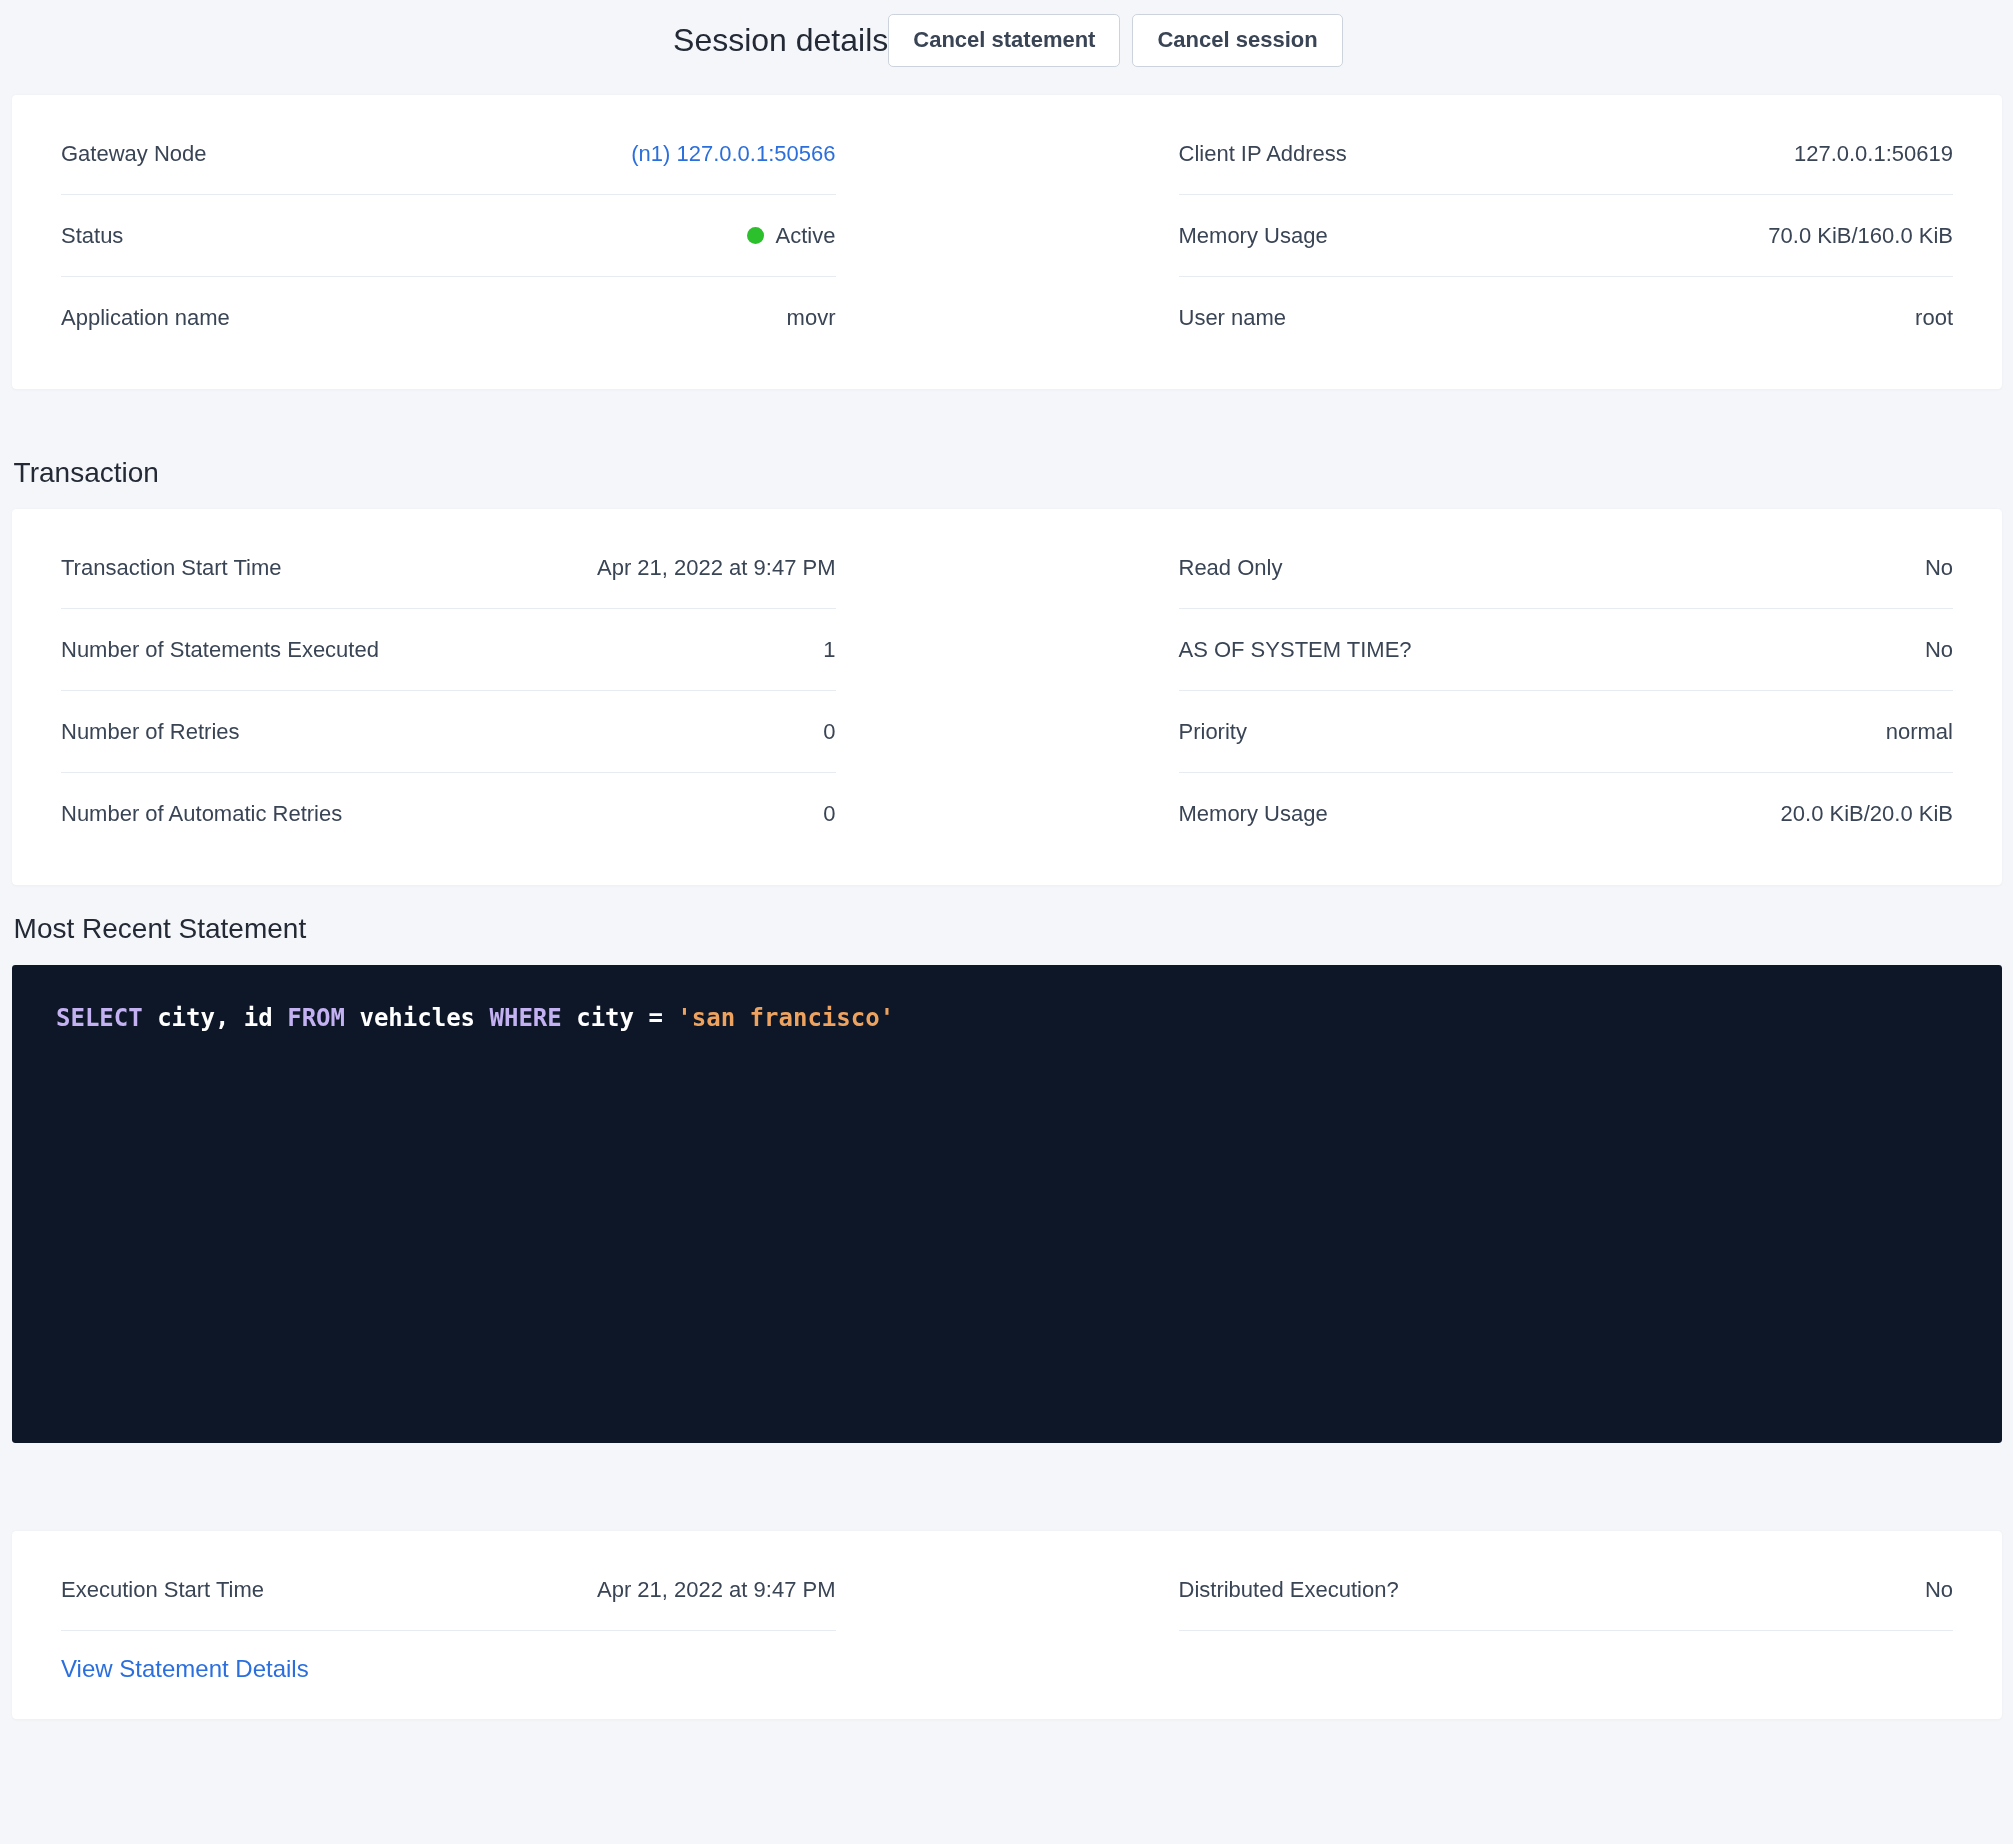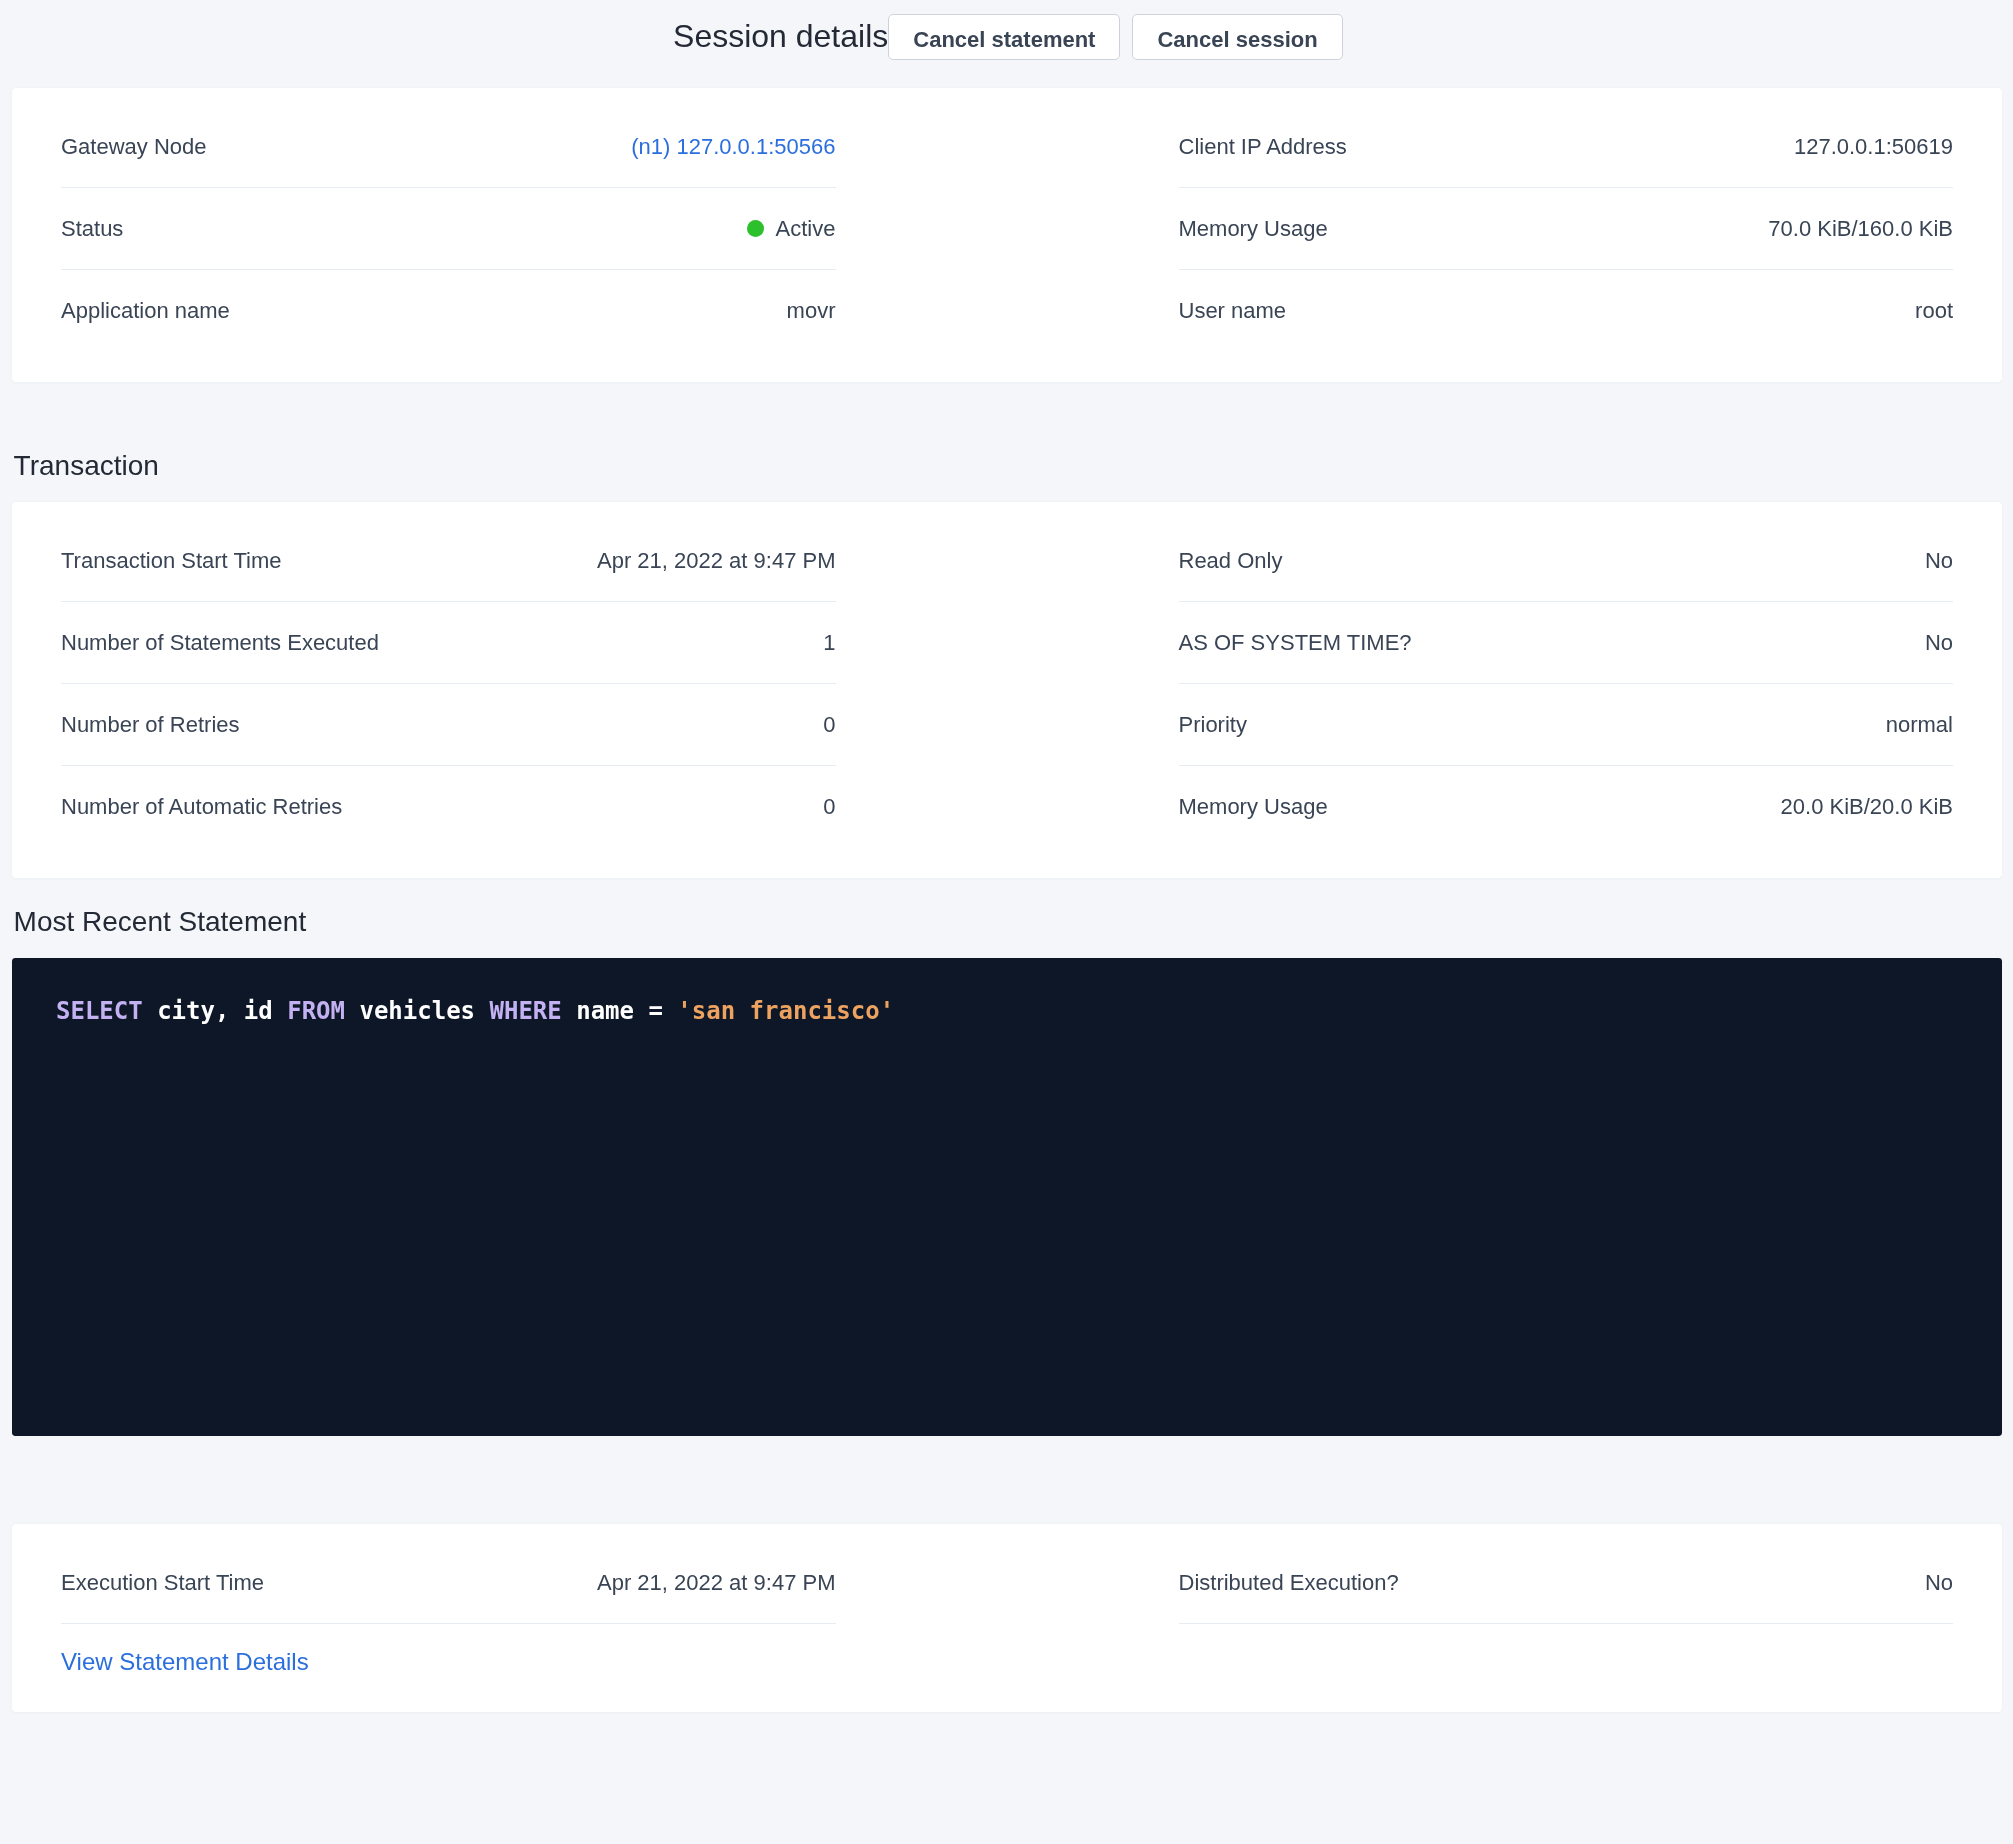--- a/index.html
+++ b/index.html
@@ -28,21 +28,21 @@
   .actions { display: flex; gap: 12px; }
   .btn {
     background: #ffffff;
     border: 0.8px solid #cdd3dc;
     border-radius: 5.1px;
     font-family: "Liberation Sans", sans-serif;
     font-size: 22px;
     font-weight: 700;
     color: #394455;
     padding: 12px 24px;
-    height: 46px;
+    height: 53px;
     cursor: pointer;
   }
 
   
   .card {
     background: #ffffff;
     border-radius: 4.2px;
     box-shadow: 0 0.8px 2.5px rgba(36,42,53,0.04);
     margin: 0 12px;
     padding: 18px 49px 31px 49px;
@@ -201,21 +201,21 @@
         <div class="row">
           <span class="lbl">Memory Usage</span>
           <span class="val">20.0 KiB/20.0 KiB</span>
         </div>
       </div>
     </div>
   </section>
 
   <h2 class="section-heading stmt">Most Recent Statement</h2>
 
-  <div class="sql-box"><span class="tok-kw">SELECT</span><span class="tok-pl"> city, id </span><span class="tok-kw">FROM</span><span class="tok-pl"> vehicles </span><span class="tok-kw">WHERE</span><span class="tok-pl"> name = </span><span class="tok-str">'san francisco'</span></div>
+  <div class="sql-box"><span class="tok-kw">SELECT</span><span class="tok-pl"> city, id </span><span class="tok-kw">FROM</span><span class="tok-pl"> vehicles </span><span class="tok-kw">WHERE</span><span class="tok-pl"> city = </span><span class="tok-str">'san francisco'</span></div>
 
   <section class="card exec-card">
     <div class="cols">
       <div class="col">
         <div class="row">
           <span class="lbl">Execution Start Time</span>
           <span class="val">Apr 21, 2022 at 9:47 PM</span>
         </div>
         <div class="link-row">
           <a class="link">View Statement Details</a>

